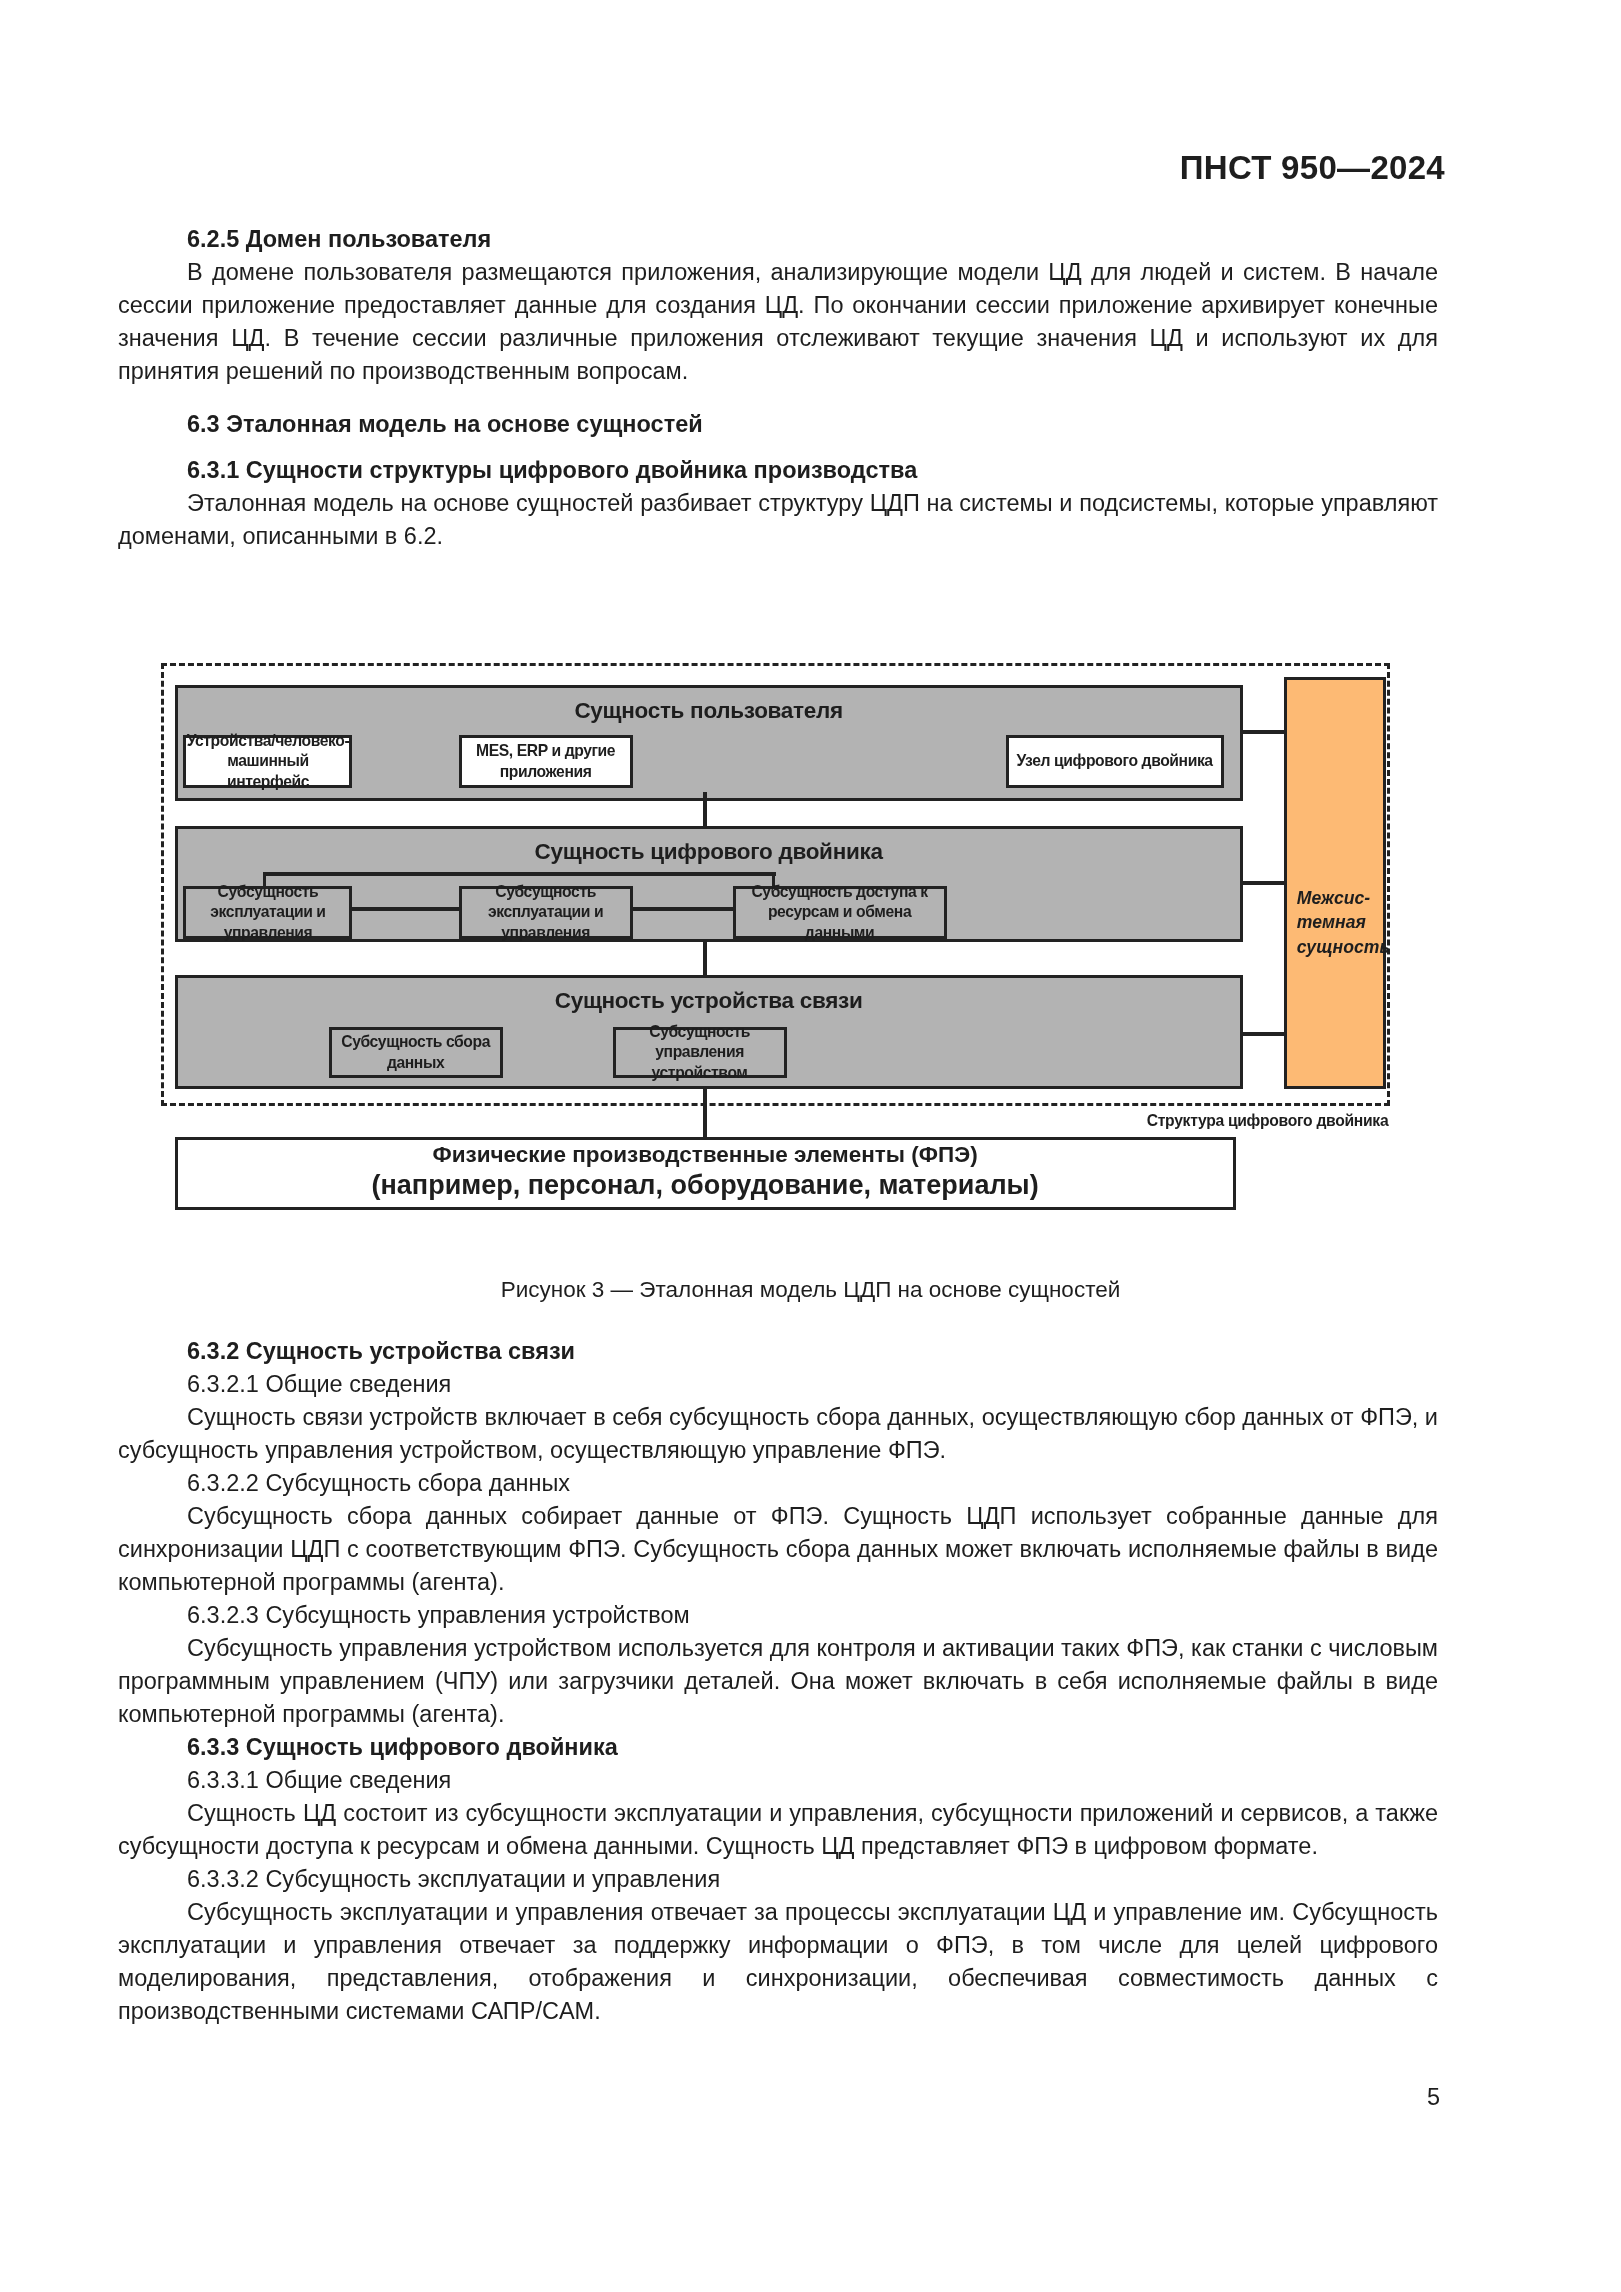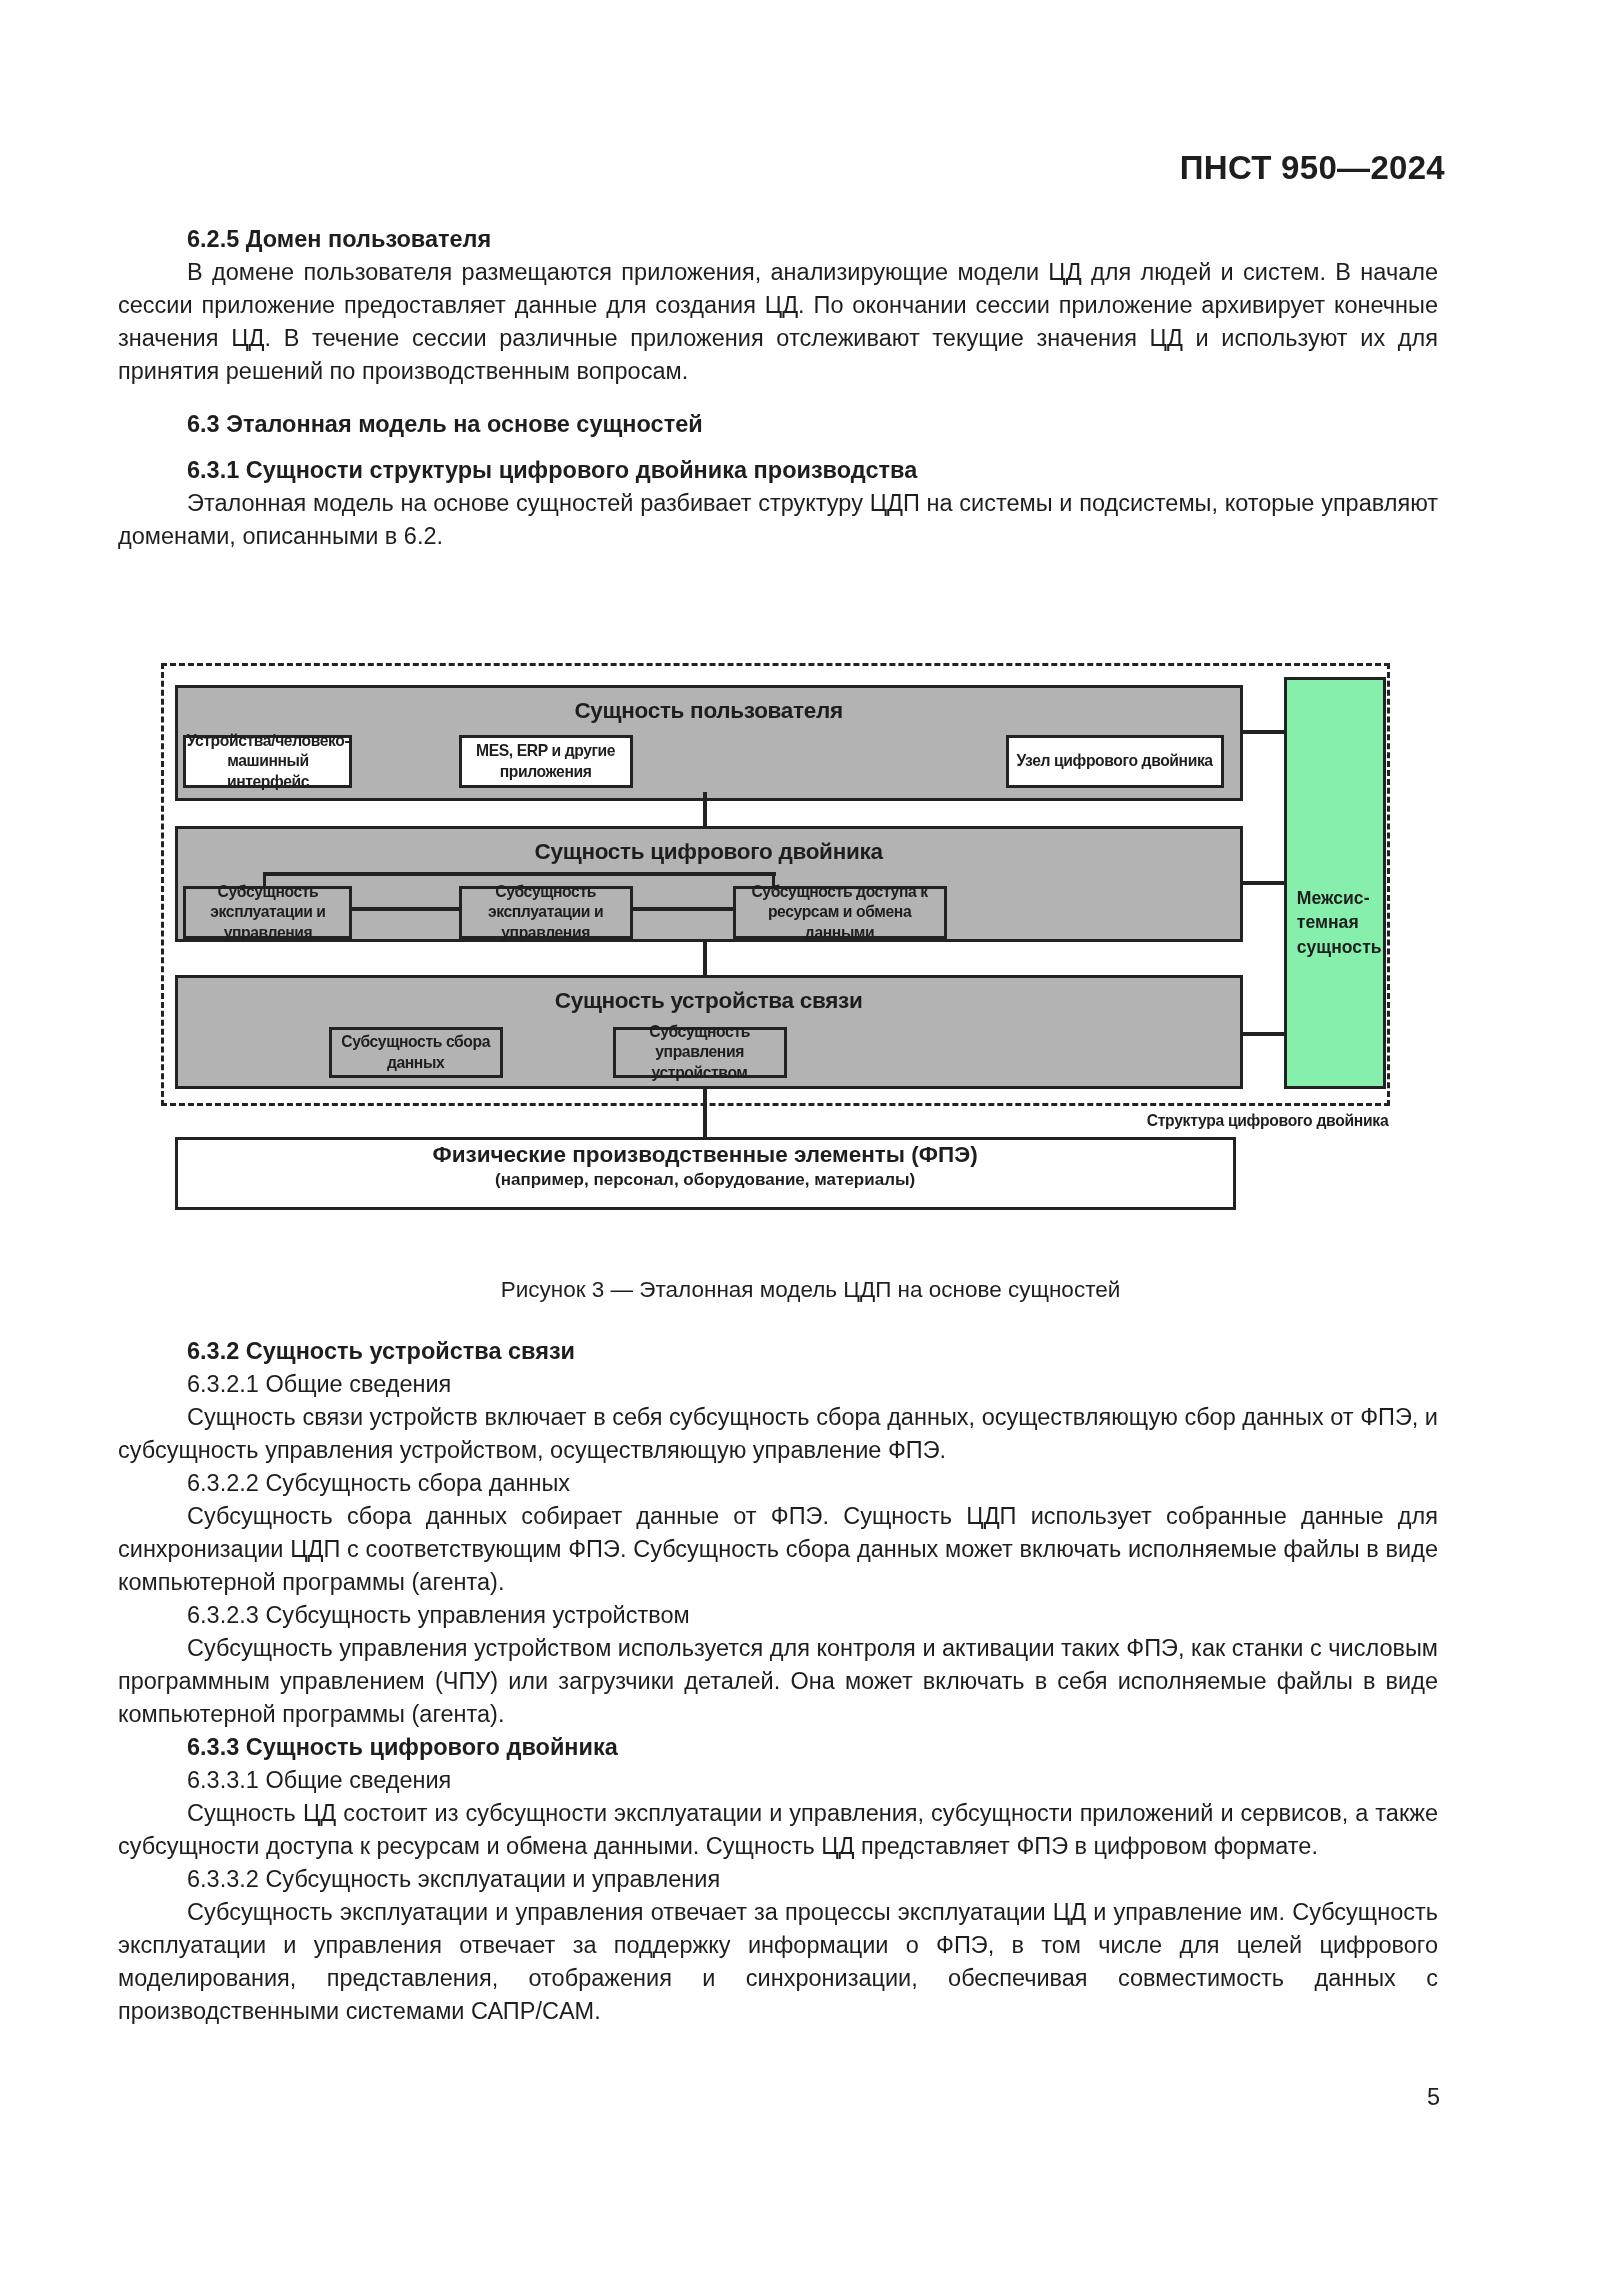--- a/index.html
+++ b/index.html
@@ -35,34 +35,34 @@
   }
   .box {
     position: absolute; border: 3.9px solid #222; box-sizing: border-box;
     display: flex; align-items: center; justify-content: center; text-align: center;
     font-weight: bold; font-size: 15.7px; line-height: 20.6px; letter-spacing: -0.4px;
   }
   .box.white { background: #ffffff; }
   .box.grey { background: #b3b3b3; }
   .line { position: absolute; background: #222; }
   .cross-entity {
-    position: absolute; background: #86efac; border: 3.9px solid #222; box-sizing: border-box;
+    position: absolute; background: #fdba74; border: 3.9px solid #222; box-sizing: border-box; font-style: italic;
   }
   .cross-label {
     position: absolute; left: 9.8px; top: 206px; font-weight: bold; font-size: 17.6px; line-height: 24.5px;
   }
   .struct-label {
     position: absolute; right: 13.7px; top: 449px; font-weight: bold; font-size: 15.7px; letter-spacing: -0.3px;
   }
   .phys-box {
     position: absolute; left: 17.6px; top: 474px; width: 1061px; height: 73px;
     border: 3.9px solid #222; box-sizing: border-box; background: #fff; text-align: center;
   }
   .phys-title { font-weight: bold; font-size: 22.5px; margin-top: 2px; }
-  .phys-sub { font-weight: bold; font-size: 17px; margin-top: 2px; }
+  .phys-sub { font-weight: bold; font-size: 27px; margin-top: 2px; }
 
   .caption {
     position: absolute; top: 1277px; left: 0; width: 1621px; text-align: center; font-size: 22.5px;
   }
   .page-num { position: absolute; top: 2084px; right: 181px; font-size: 23.5px; }
 </style>
 </head>
 <body>
 
 <div class="page-header">ПНСТ 950—2024</div>

